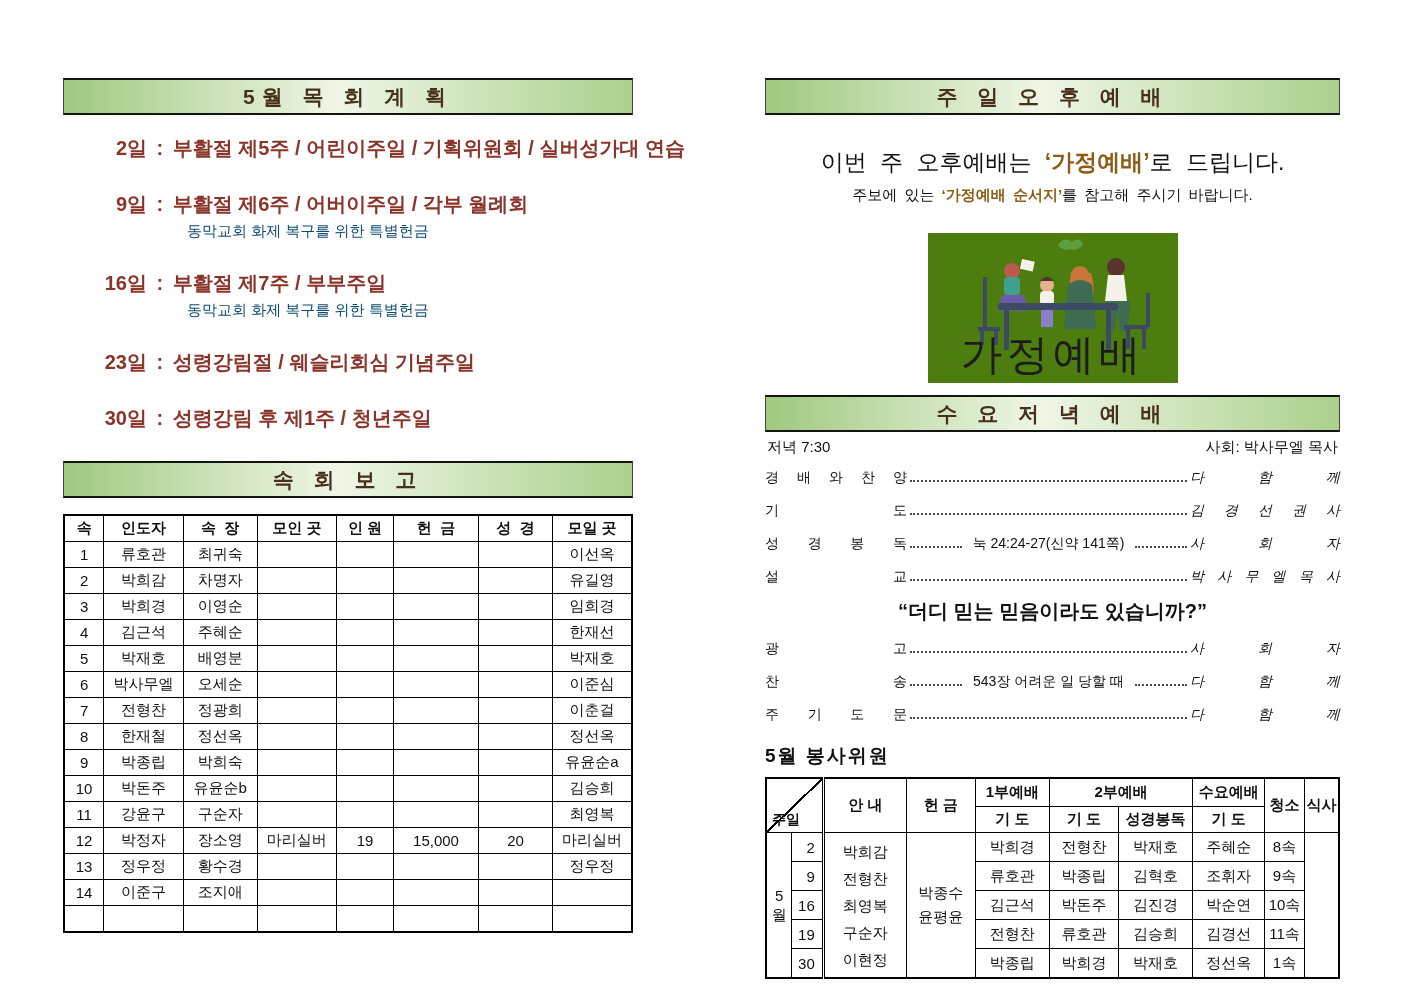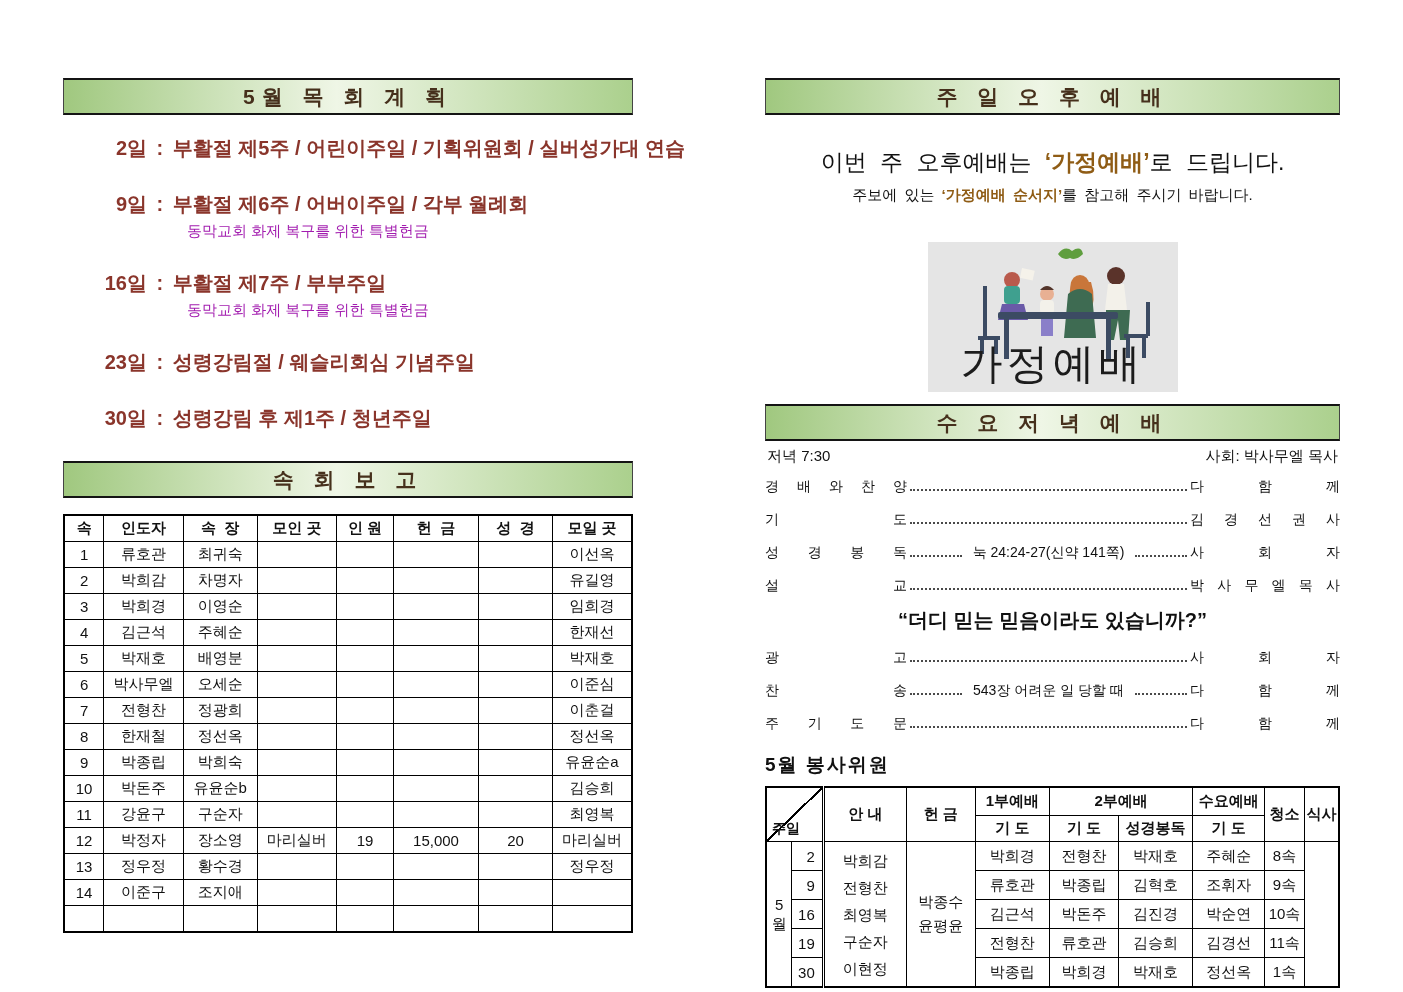--- a/index.html
+++ b/index.html
@@ -15,49 +15,49 @@
             background:linear-gradient(90deg,#a0c87f 0%,#eff6e6 48%,#abd08d 100%);
             display:flex;align-items:center;justify-content:center;
             font-size:21px;font-weight:bold;letter-spacing:7px;color:#46301c;}
 
   
   .plan-list{padding:20px 0 0 36px;min-height:292px;}
   .plan-item{margin-bottom:29px;}
   .plan-main-row{font-size:20px;font-weight:bold;color:#8a352b;white-space:pre;}
   .plan-date{display:inline-block;width:48px;text-align:right;}
   .plan-colon{padding:0 4px;}
-  .plan-sub{margin:4px 0 0 88px;font-size:15px;font-weight:normal;color:#a21caf;white-space:pre;}
+  .plan-sub{margin:4px 0 0 88px;font-size:15px;font-weight:normal;color:#0c4a6e;white-space:pre;}
 
   
   .report-table{width:570px;border-collapse:collapse;border:2px solid #000;table-layout:fixed;
                 margin-top:16px;}
   .report-table th,.report-table td{border:1px solid #000;height:25px;text-align:center;
                 font-size:15px;white-space:pre;overflow:hidden;padding:0 1px;}
   .report-table th{font-weight:bold;}
   .report-table tr.total-row td{border-top:2px solid #000;font-size:15.5px;}
   .report-table td.total-label{letter-spacing:2px;}
   .report-table col.c0{width:7%}.report-table col.c1{width:14%}.report-table col.c2{width:13%}
   .report-table col.c3{width:14%}.report-table col.c4{width:10%}.report-table col.c5{width:15%}
   .report-table col.c6{width:13%}.report-table col.c7{width:14%}
 
   
   .aft1{margin:32px 0 4px;text-align:center;font-size:23px;word-spacing:7px;white-space:pre;}
   .aft2{margin:8px 0 0;text-align:center;font-size:15px;word-spacing:3px;white-space:pre;}
   .em{color:#8f5c15;font-weight:bold;}
-  .worship-img{position:relative;width:250px;height:150px;margin:37px auto 12px;background:#e5e5e5;}
+  .worship-img{position:relative;width:250px;height:150px;margin:28px auto 12px;background:#4d7c0f;}
   .worship-img svg{position:absolute;left:0;top:0;}
   .worship-caption{position:absolute;left:0;bottom:0;width:100%;text-align:center;
                    font-size:42px;font-weight:300;letter-spacing:4px;color:#1c1c1c;}
 
   
   .wed-meta{display:flex;justify-content:space-between;margin:6px 2px 4px;font-size:15px;}
   .order-list{margin-top:2px;}
   .order-row{display:flex;align-items:center;height:33px;font-size:14px;}
   .ord-label{width:142px;text-align:justify;text-align-last:justify;white-space:nowrap;flex:none;}
-  .ord-who{width:150px;text-align:justify;text-align-last:justify;white-space:nowrap;flex:none;}
+  .ord-who{width:150px;text-align:justify;text-align-last:justify;white-space:nowrap;flex:none;font-style:italic;}
   .ord-mid{padding:0 8px;white-space:nowrap;flex:none;}
   .dots{flex:1;border-bottom:2px dotted #4a4a4a;height:0;margin:0 3px;transform:translateY(3px);}
   .sermon-title{text-align:center;font-size:20px;font-weight:bold;margin:5px 0 7px;color:#101010;height:27px;}
 
   
   .vol-title{text-align:left;font-size:19px;font-weight:bold;margin:12px 0 8px;letter-spacing:2px;}
   .vol-table{width:575px;border-collapse:collapse;border:2px solid #000;table-layout:fixed;}
   .vol-table th,.vol-table td{border:1px solid #000;text-align:center;font-size:15px;
                 white-space:pre-line;padding:0 1px;overflow:hidden;}
   .vol-table thead tr:first-child th{height:27px;}

